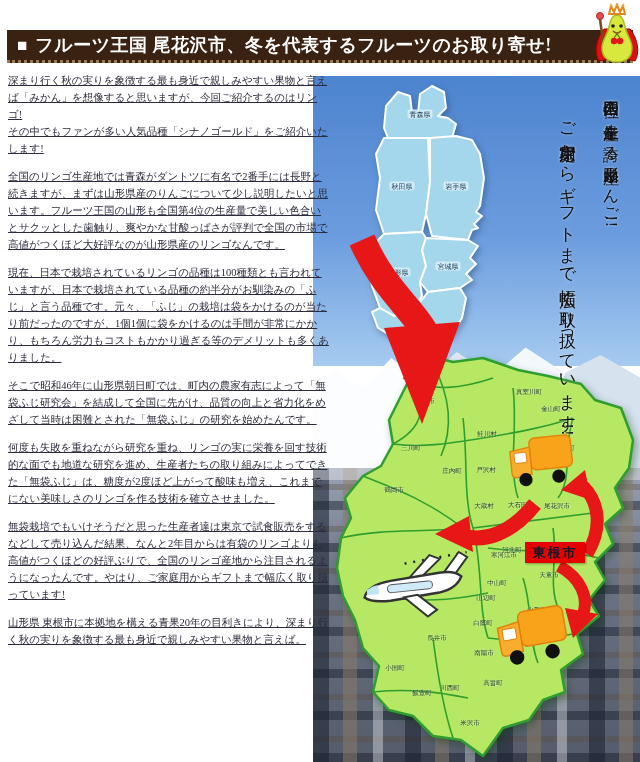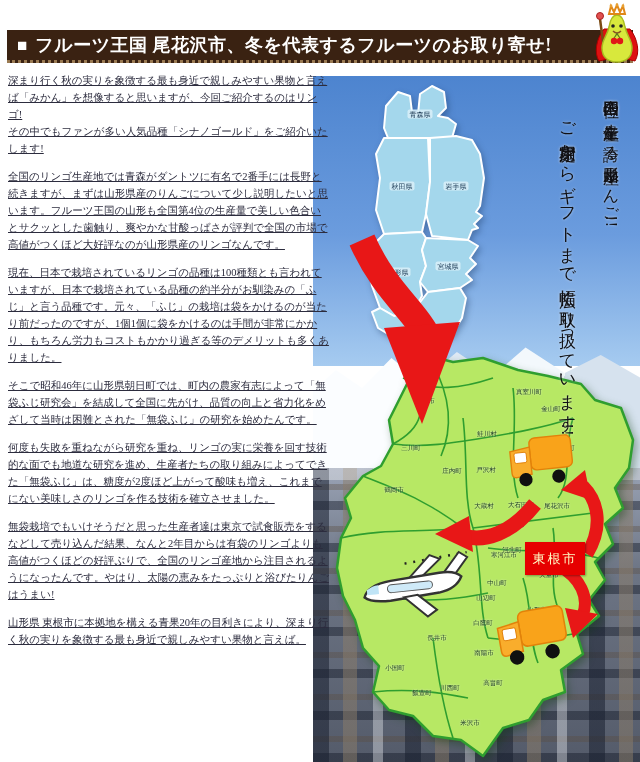--- a/index.html
+++ b/index.html
@@ -43,22 +43,22 @@
   .arrow path{stroke:#e81717;fill:none;}
   .arrow polygon{fill:#e81717;}
   .big-arrow{left:342px;top:232px;width:150px;height:215px;}
   
   .yamagata-wrap{position:absolute;left:333px;top:348px;width:307px;height:414px;z-index:4;}
   .yamagata-wrap > svg.map{filter:drop-shadow(3px 4px 4px rgba(15,60,15,.4));}
   .yamagata-labels{position:absolute;left:0;top:0;width:100%;height:100%;}
   .muni-label{position:absolute;transform:translate(-50%,-50%);font-size:6.5px;color:#17381a;
      line-height:8px;white-space:nowrap;font-family:"Liberation Sans","DejaVu Sans",sans-serif;
      text-shadow:0 0 2px rgba(255,255,255,.8);}
-  .higashine-badge{position:absolute;left:192px;top:194px;width:60px;height:33px;background:#e60000;
-     color:#fef9c3;font-weight:normal;font-size:13px;display:flex;align-items:center;justify-content:center;
+  .higashine-badge{position:absolute;left:192px;top:194px;width:60px;height:21px;background:#e60000;
+     color:#0f172a;font-weight:bold;font-size:13px;display:flex;align-items:center;justify-content:center;
      letter-spacing:2px;z-index:6;box-shadow:1px 1px 2px rgba(0,0,0,.35);}
   .truck{position:absolute;z-index:6;}
   .truck1{left:175px;top:86px;width:66px;height:52px;transform:rotate(-6deg);}
   .truck2{left:163px;top:258px;width:72px;height:58px;transform:rotate(-10deg);}
   .plane{position:absolute;left:25px;top:200px;width:118px;height:80px;transform:rotate(-6deg);z-index:6;}
   .arrowA{left:212px;top:118px;width:60px;height:95px;}
   .arrowB{left:100px;top:142px;width:110px;height:66px;}
   .arrowC{left:210px;top:214px;width:55px;height:78px;}
   
   .mascot{position:absolute;left:594px;top:3px;width:46px;height:62px;z-index:10;}
@@ -90,21 +90,21 @@
       <circle cx="26" cy="38" r="3.2" fill="#e01818"></circle>
   </svg>
 
   <div class="article">
       <p>深まり行く秋の実りを象徴する最も身近で親しみやすい果物と言えば「みかん」を想像すると思いますが、今回ご紹介するのはリンゴ!
 その中でもファンが多い人気品種「シナノゴールド」をご紹介いたします!</p>
       <p>全国のリンゴ生産地では青森がダントツに有名で2番手には長野と続きますが、まずは山形県産のりんごについて少し説明したいと思います。フルーツ王国の山形も全国第4位の生産量で美しい色合いとサクッとした歯触り、爽やかな甘酸っぱさが評判で全国の市場で高値がつくほど大好評なのが山形県産のリンゴなんです。</p>
       <p>現在、日本で栽培されているリンゴの品種は100種類とも言われていますが、日本で栽培されている品種の約半分がお馴染みの「ふじ」と言う品種です。元々、「ふじ」の栽培は袋をかけるのが当たり前だったのですが、1個1個に袋をかけるのは手間が非常にかかり、もちろん労力もコストもかかり過ぎる等のデメリットも多くありました。</p>
       <p>そこで昭和46年に山形県朝日町では、町内の農家有志によって「無袋ふじ研究会」を結成して全国に先がけ、品質の向上と省力化をめざして当時は困難とされた「無袋ふじ」の研究を始めたんです。</p>
       <p>何度も失敗を重ねながら研究を重ね、リンゴの実に栄養を回す技術的な面でも地道な研究を進め、生産者たちの取り組みによってできた「無袋ふじ」は、糖度が2度ほど上がって酸味も増え、これまでにない美味しさのリンゴを作る技術を確立させました。</p>
-      <p>無袋栽培でもいけそうだと思った生産者達は東京で試食販売をするなどして売り込んだ結果、なんと2年目からは有袋のリンゴよりも高値がつくほどの好評ぶりで、全国のリンゴ産地から注目されるようになったんです。やはり、太陽の恵みをたっぷりと浴びたりんごはうまい!</p>
+      <p>無袋栽培でもいけそうだと思った生産者達は東京で試食販売をするなどして売り込んだ結果、なんと2年目からは有袋のリンゴよりも高値がつくほどの好評ぶりで、全国のリンゴ産地から注目されるようになったんです。やはり、ご家庭用からギフトまで幅広く取り扱っています!</p>
       <p>山形県 東根市に本拠地を構える青果20年の目利きにより、深まり行く秋の実りを象徴する最も身近で親しみやすい果物と言えば。</p>
     </div>
 
   <div class="photo">
     <div class="sky"></div>
     <div class="mountains"></div>
     <div class="city"></div>
   </div>
 
   <div class="tohoku">

